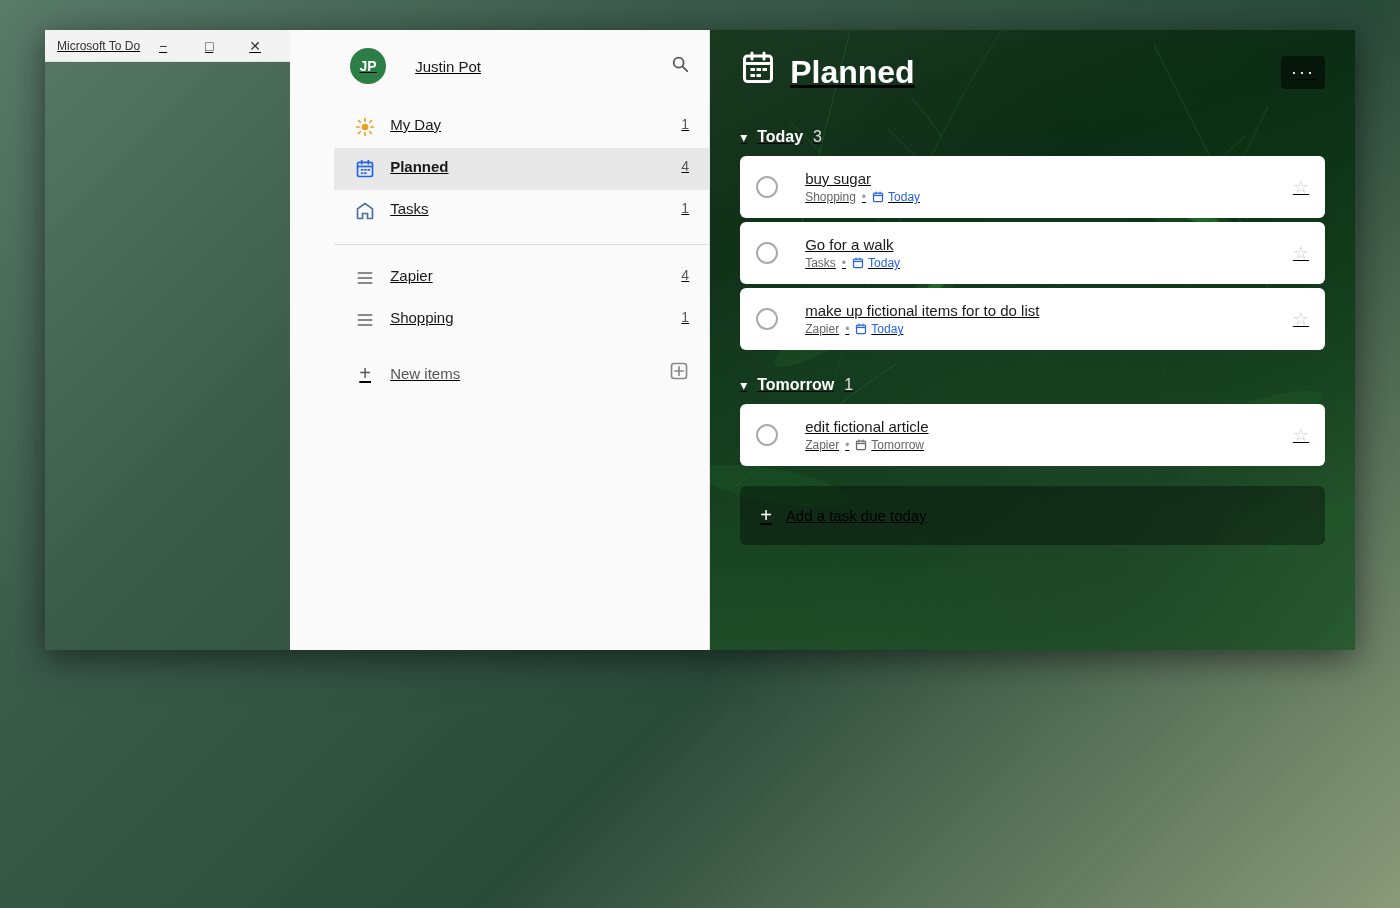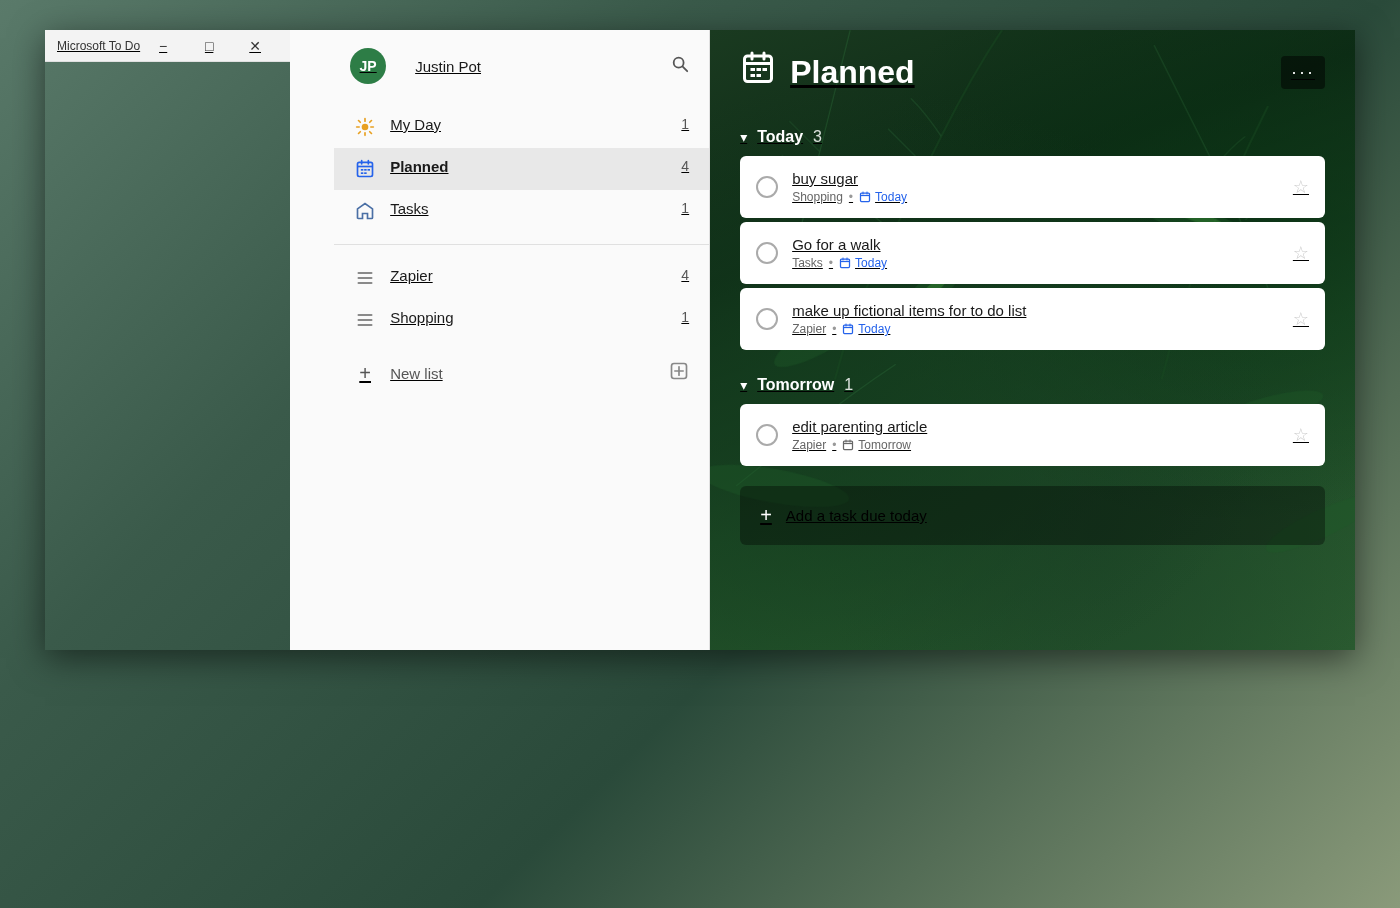--- a/index.html
+++ b/index.html
@@ -281,20 +281,21 @@
     .task-checkbox {
       width: 22px;
       height: 22px;
       border-radius: 50%;
       border: 2px solid #aaa;
       flex-shrink: 0;
       cursor: pointer;
     }
     .task-info {
       flex: 1;
+      margin-left: 13px;
     }
     .task-title {
       font-size: 15px;
       color: #1a1a1a;
       margin-bottom: 3px;
     }
     .task-meta {
       display: flex;
       align-items: center;
       gap: 6px;
@@ -449,21 +450,21 @@
               <line x1="4" y1="18" x2="20" y2="18" stroke="#666" stroke-width="2" stroke-linecap="round"></line>
             </svg>
           </span>
           <span class="nav-item-label">Shopping</span>
           <span class="nav-item-count">1</span>
         </div>
       </div>
 
       <div class="new-list-item">
         <span class="new-list-plus">+</span>
-        <span class="new-list-label">New list</span>
+        <span class="new-list-label">New items</span>
         <span class="new-list-icon-btn">
           <svg width="20" height="20" viewBox="0 0 24 24" fill="none">
             <rect x="3" y="3" width="18" height="18" rx="3" stroke="#888" stroke-width="2"></rect>
             <line x1="12" y1="7" x2="12" y2="17" stroke="#888" stroke-width="2" stroke-linecap="round"></line>
             <line x1="7" y1="12" x2="17" y2="12" stroke="#888" stroke-width="2" stroke-linecap="round"></line>
           </svg>
         </span>
       </div>
     </div>
 
@@ -605,21 +606,21 @@
 
         <div class="section-header" style="margin-top:16px;">
           <span class="section-chevron">▾</span>
           <span class="section-title">Tomorrow</span>
           <span class="section-count">1</span>
         </div>
 
         <div class="task-card">
           <div class="task-checkbox"></div>
           <div class="task-info">
-            <div class="task-title">edit parenting article</div>
+            <div class="task-title">edit fictional article</div>
             <div class="task-meta">
               <span class="task-meta-list">Zapier</span>
               <span class="task-meta-dot">•</span>
               <span class="task-meta-date grey">
                 <svg width="12" height="12" viewBox="0 0 24 24" fill="none">
                   <rect x="3" y="4" width="18" height="17" rx="2" stroke="#666" stroke-width="2.5"></rect>
                   <line x1="3" y1="9" x2="21" y2="9" stroke="#666" stroke-width="2.5"></line>
                   <line x1="8" y1="2" x2="8" y2="6" stroke="#666" stroke-width="2" stroke-linecap="round"></line>
                   <line x1="16" y1="2" x2="16" y2="6" stroke="#666" stroke-width="2" stroke-linecap="round"></line>
                 </svg>

